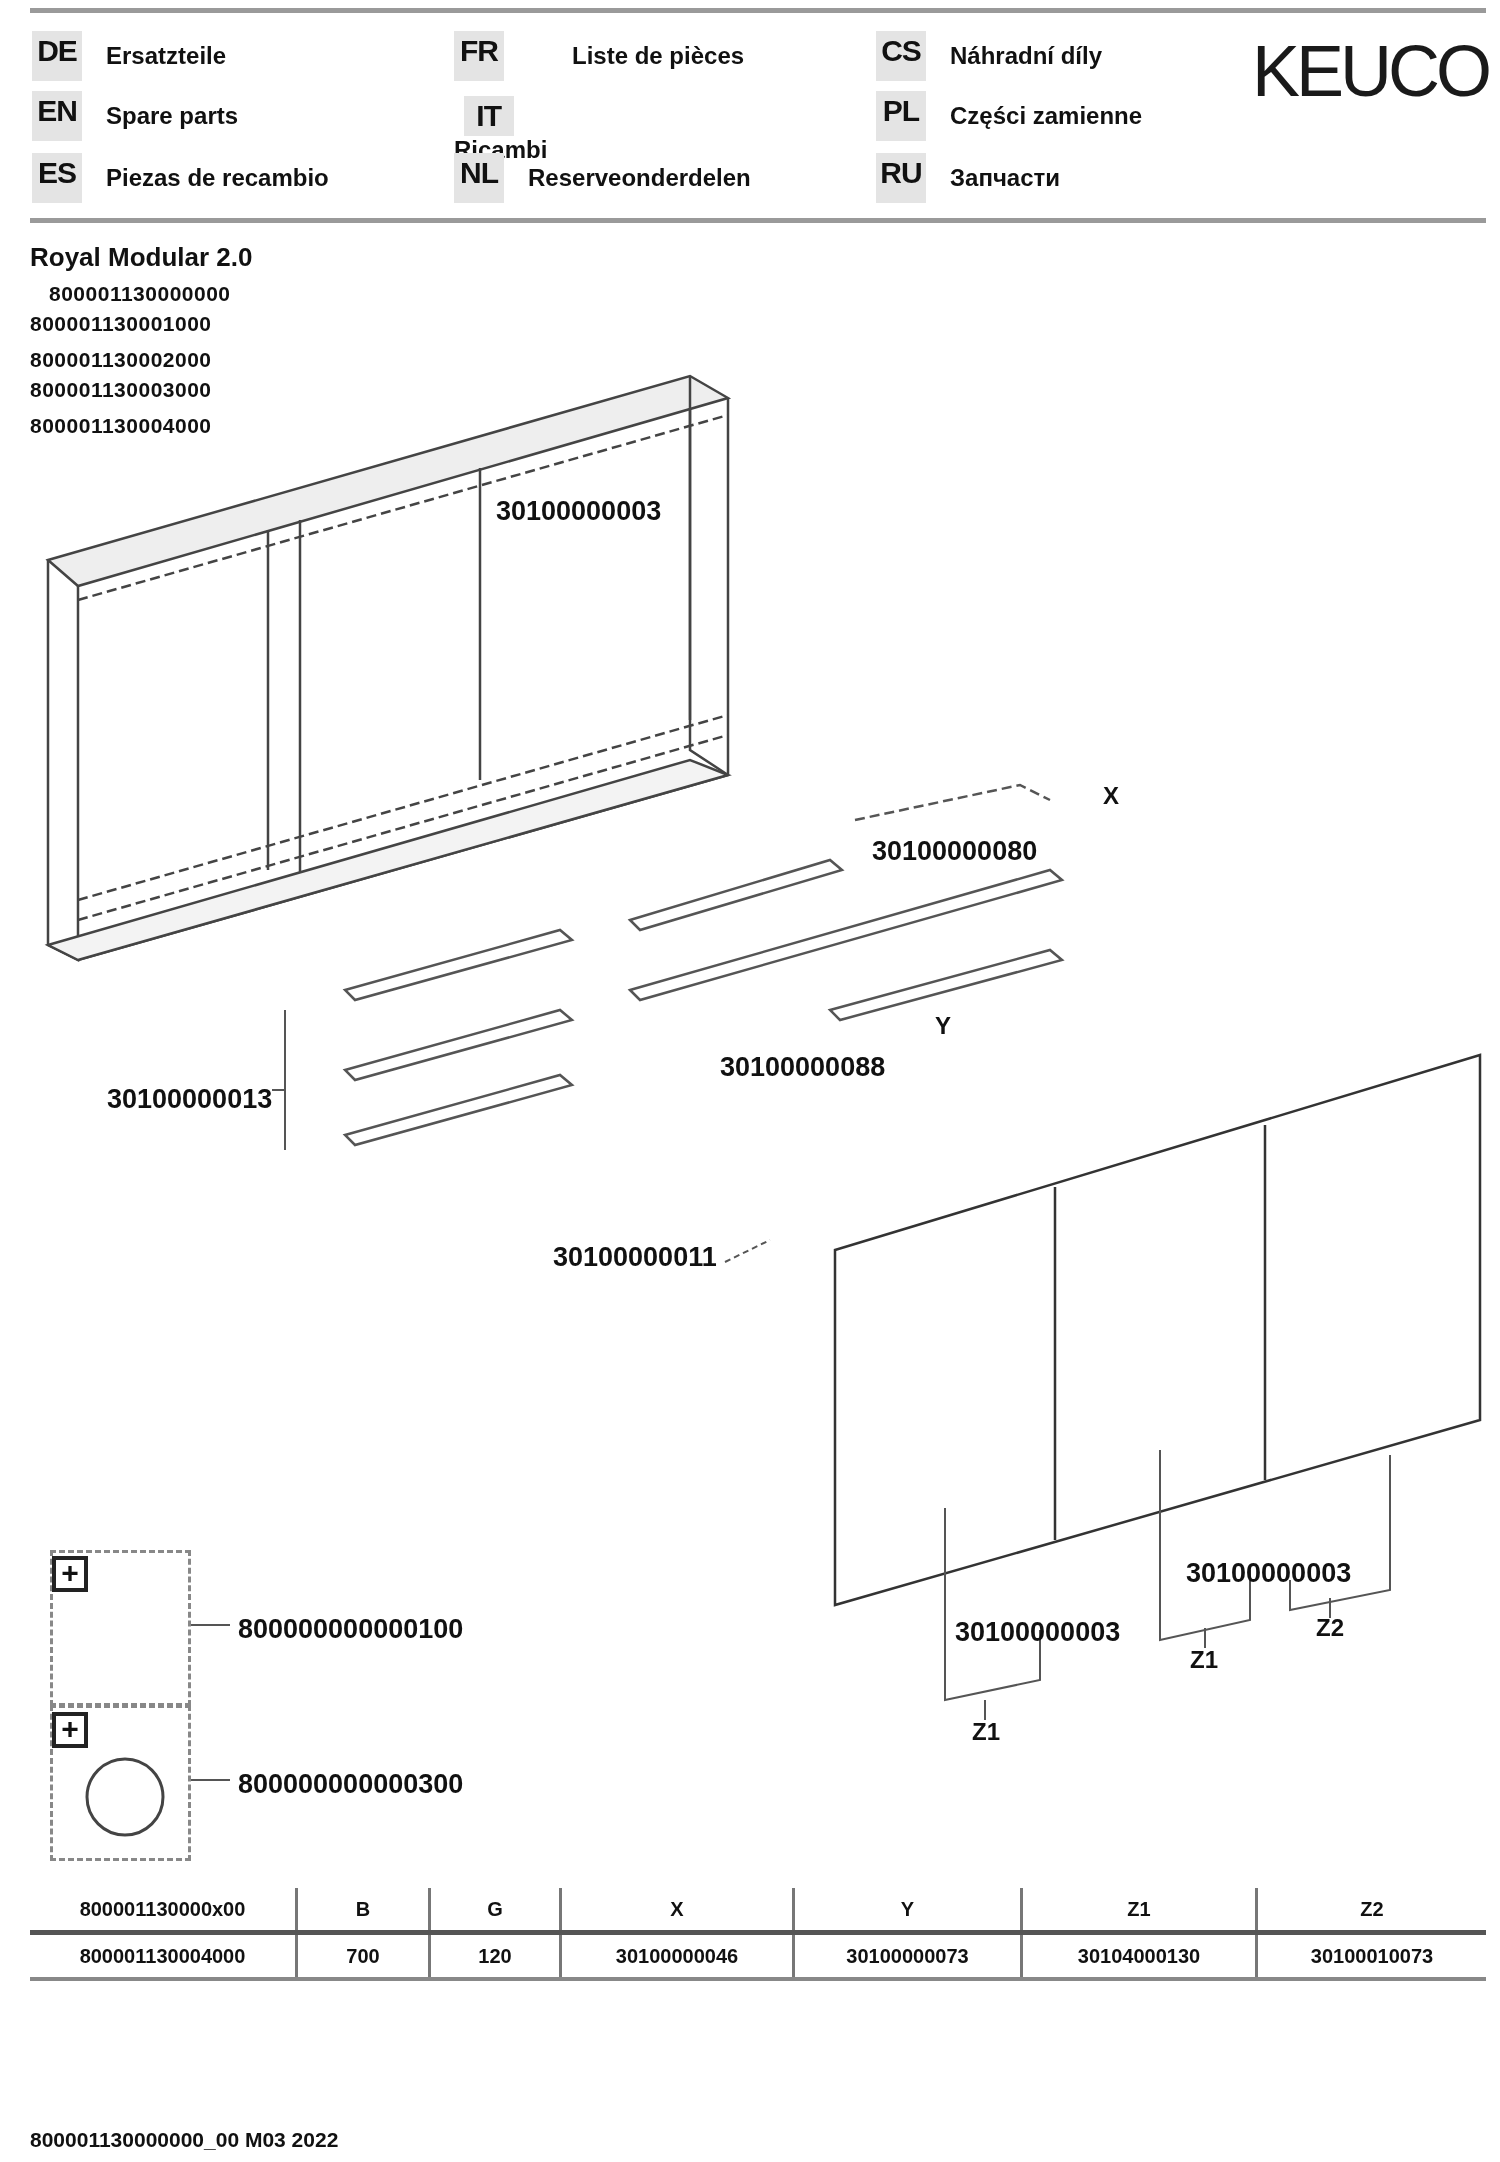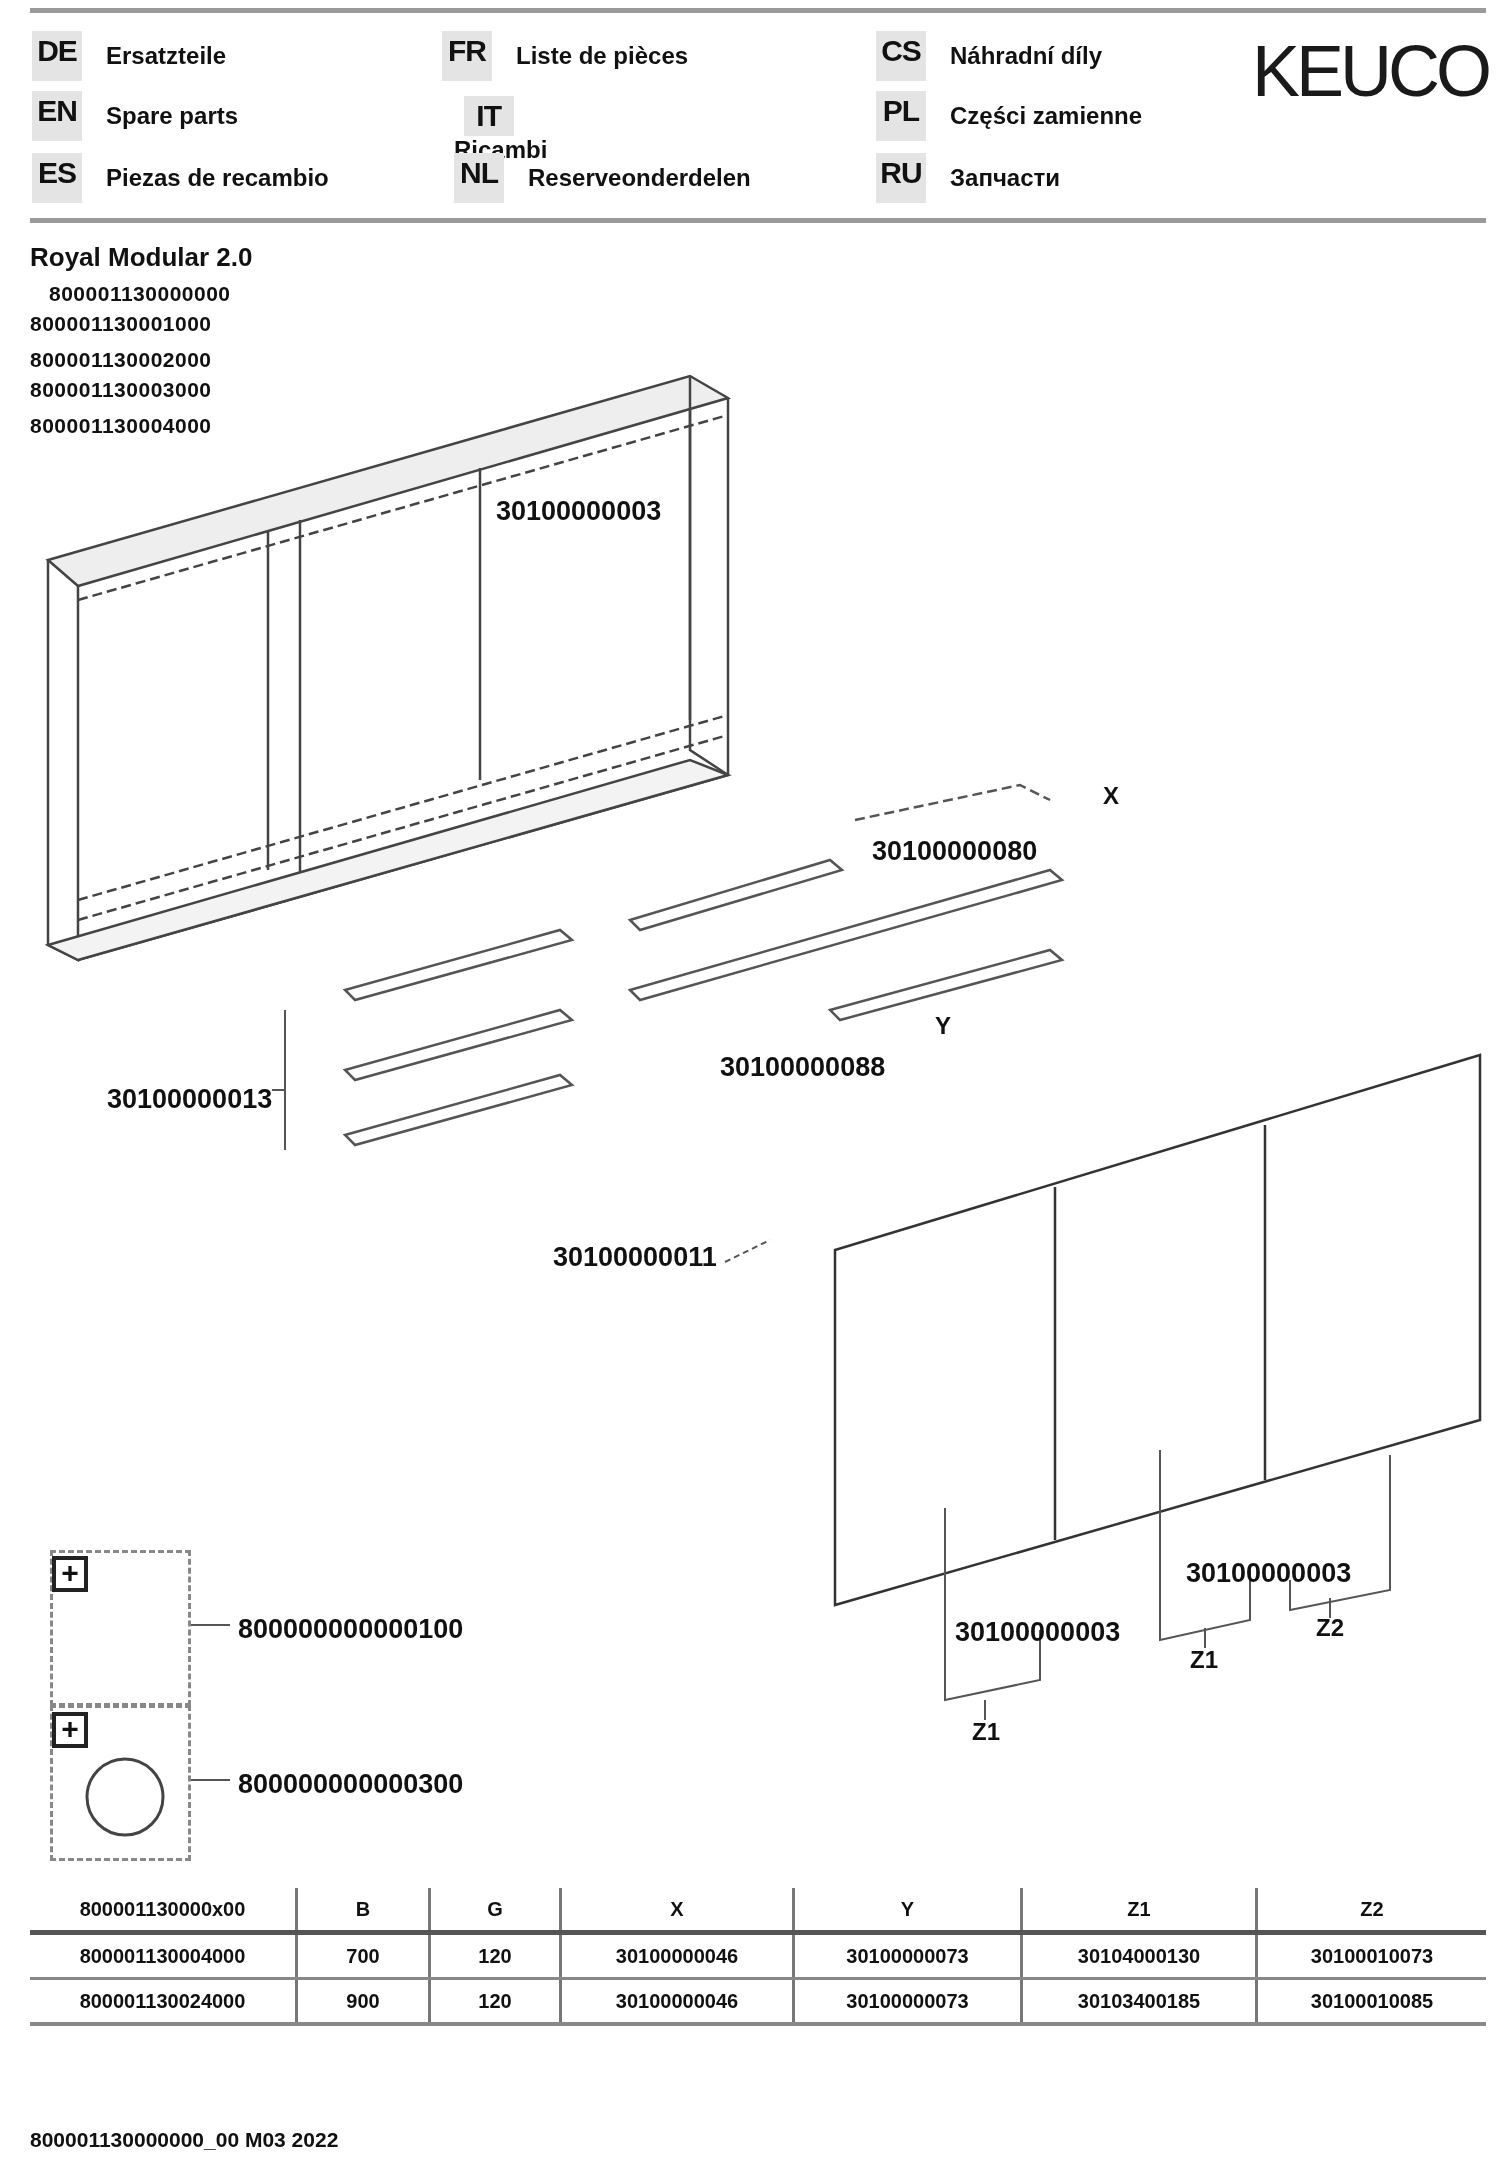--- a/index.html
+++ b/index.html
@@ -41,21 +41,21 @@
   <span class="txt">Ersatzteile</span>
 </div>
 <div class="lang" style="left:32px;top:96px;">
   <span class="code">EN</span>
   <span class="txt">Spare parts</span>
 </div>
 <div class="lang" style="left:32px;top:158px;">
   <span class="code">ES</span>
   <span class="txt">Piezas de recambio</span>
 </div>
-<div class="lang" style="left:442px;top:36px;">
+<div class="lang" style="left:454px;top:36px;gap:44px;">
   <span class="code">FR</span>
   <span class="txt">Liste de pièces</span>
 </div>
 <div class="lang" style="left:454px;top:96px;flex-direction:column;">
   <span class="code">IT</span>
   <span class="txt">Ricambi</span>
 </div>
 <div class="lang" style="left:454px;top:158px;">
   <span class="code">NL</span>
   <span class="txt">Reserveonderdelen</span>
@@ -170,25 +170,16 @@
   <tbody>
     <tr>
       <td>800001130004000</td>
       <td>700</td>
       <td>120</td>
       <td>30100000046</td>
       <td>30100000073</td>
       <td>30104000130</td>
       <td>30100010073</td>
     </tr>
-    <tr>
-      <td>800001130024000</td>
-      <td>900</td>
-      <td>120</td>
-      <td>30100000046</td>
-      <td>30100000073</td>
-      <td>30103400185</td>
-      <td>30100010085</td>
-    </tr>
   </tbody>
 </table>
 
 <div class="footer-code">800001130000000_00 M03 2022</div>
 
 </body></html>

